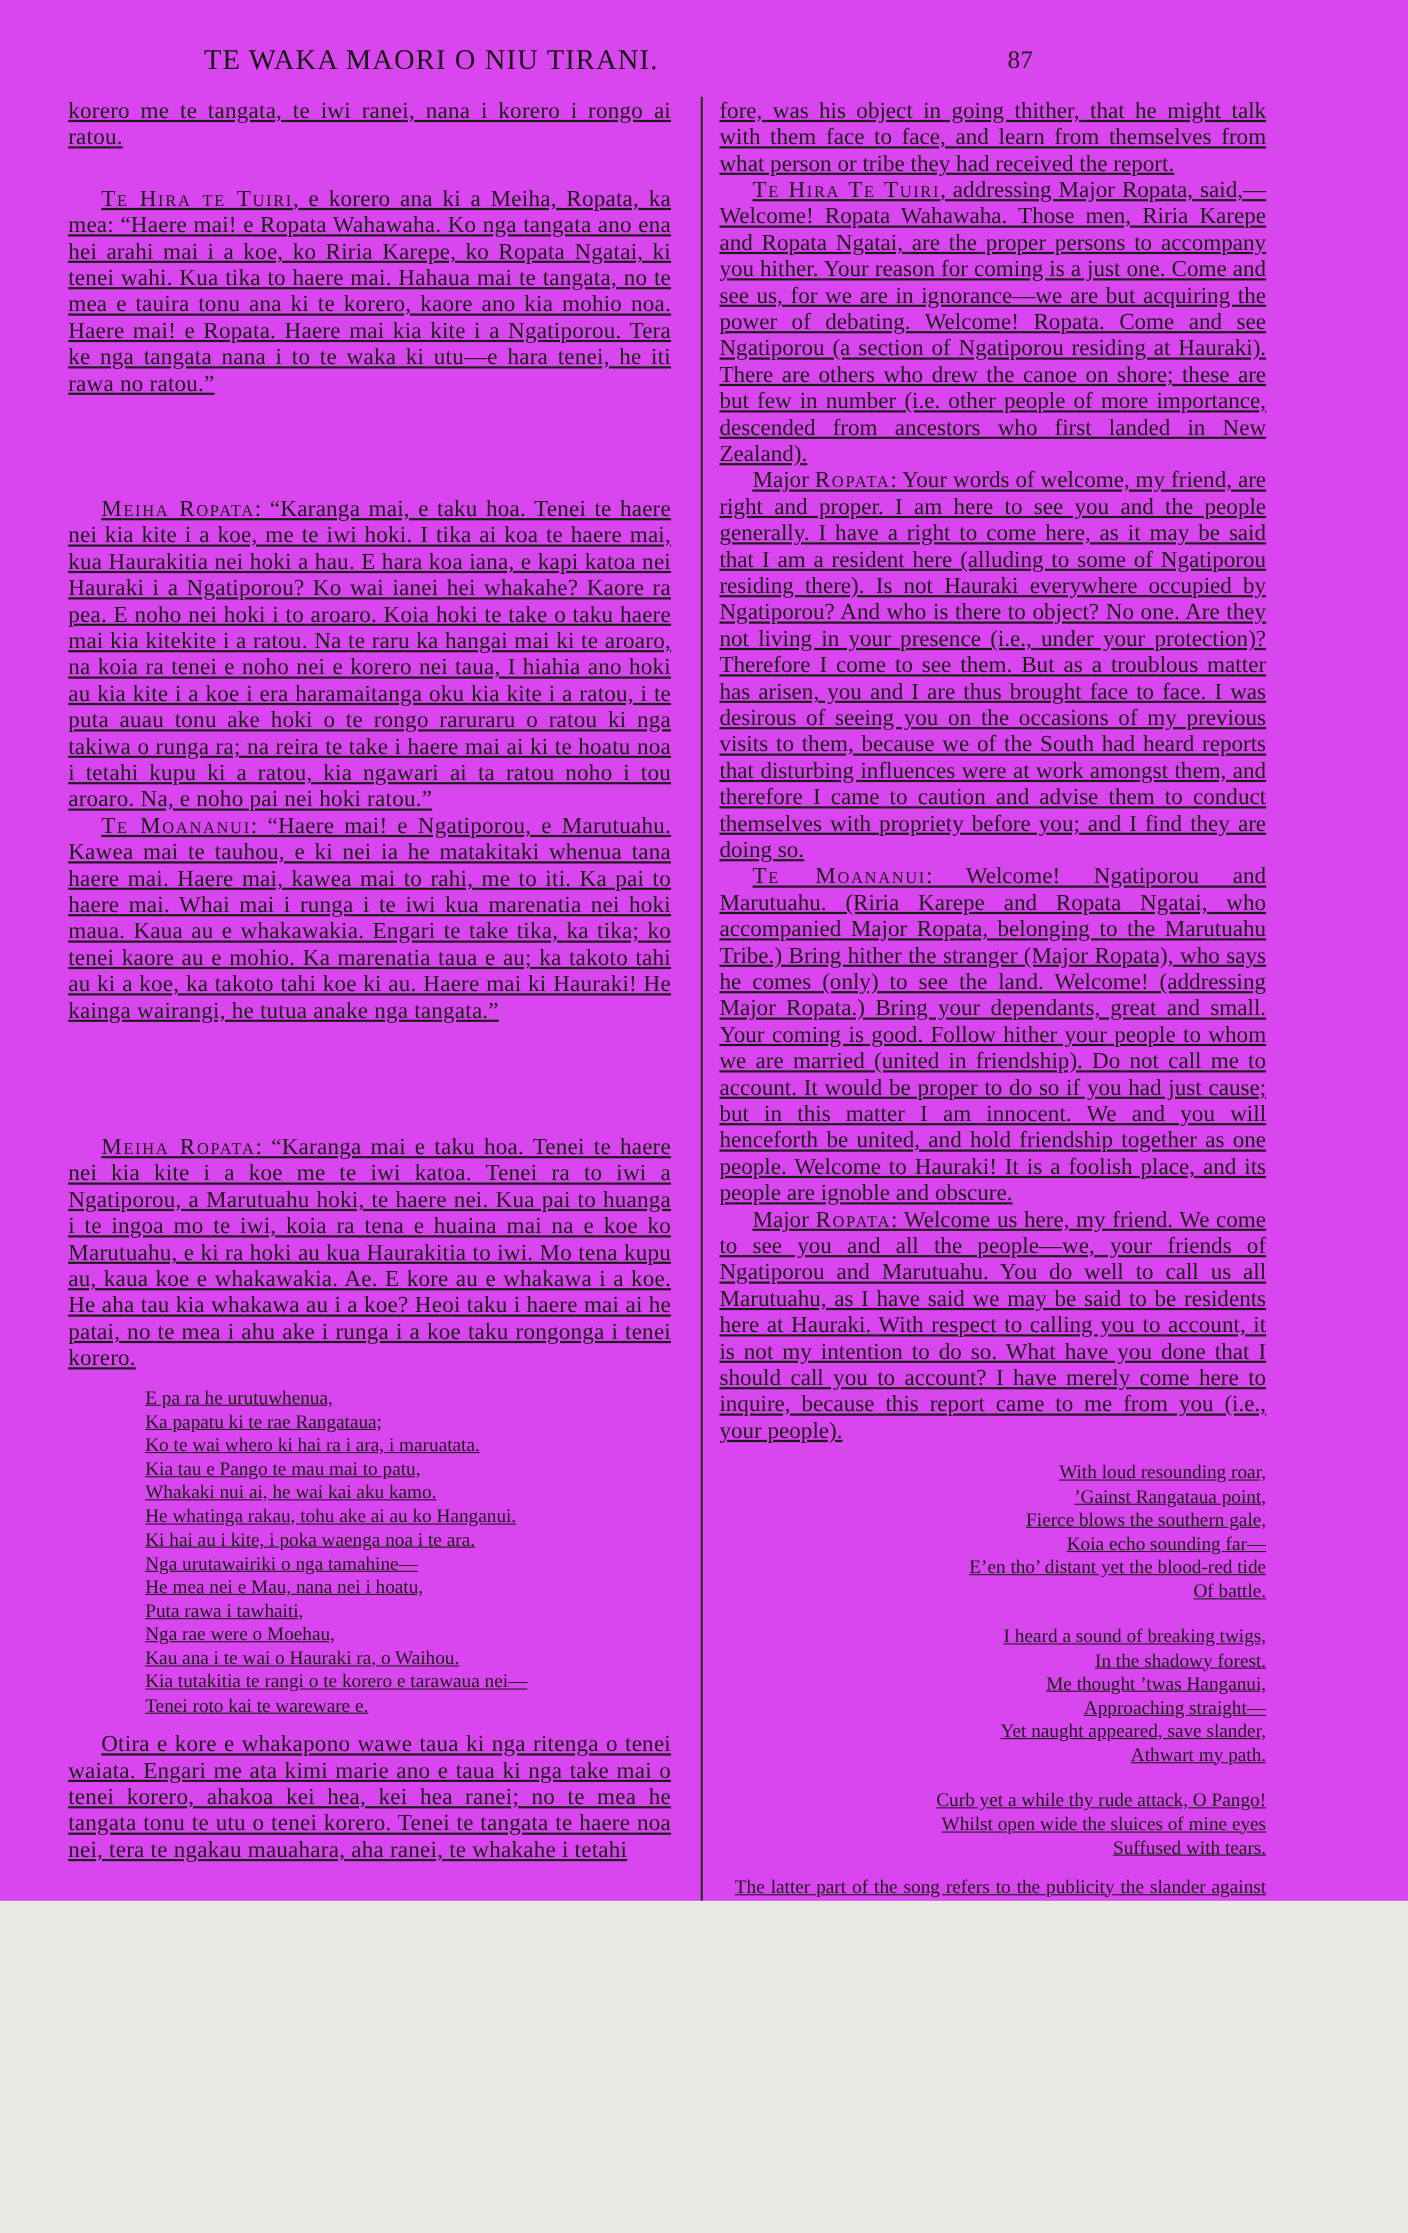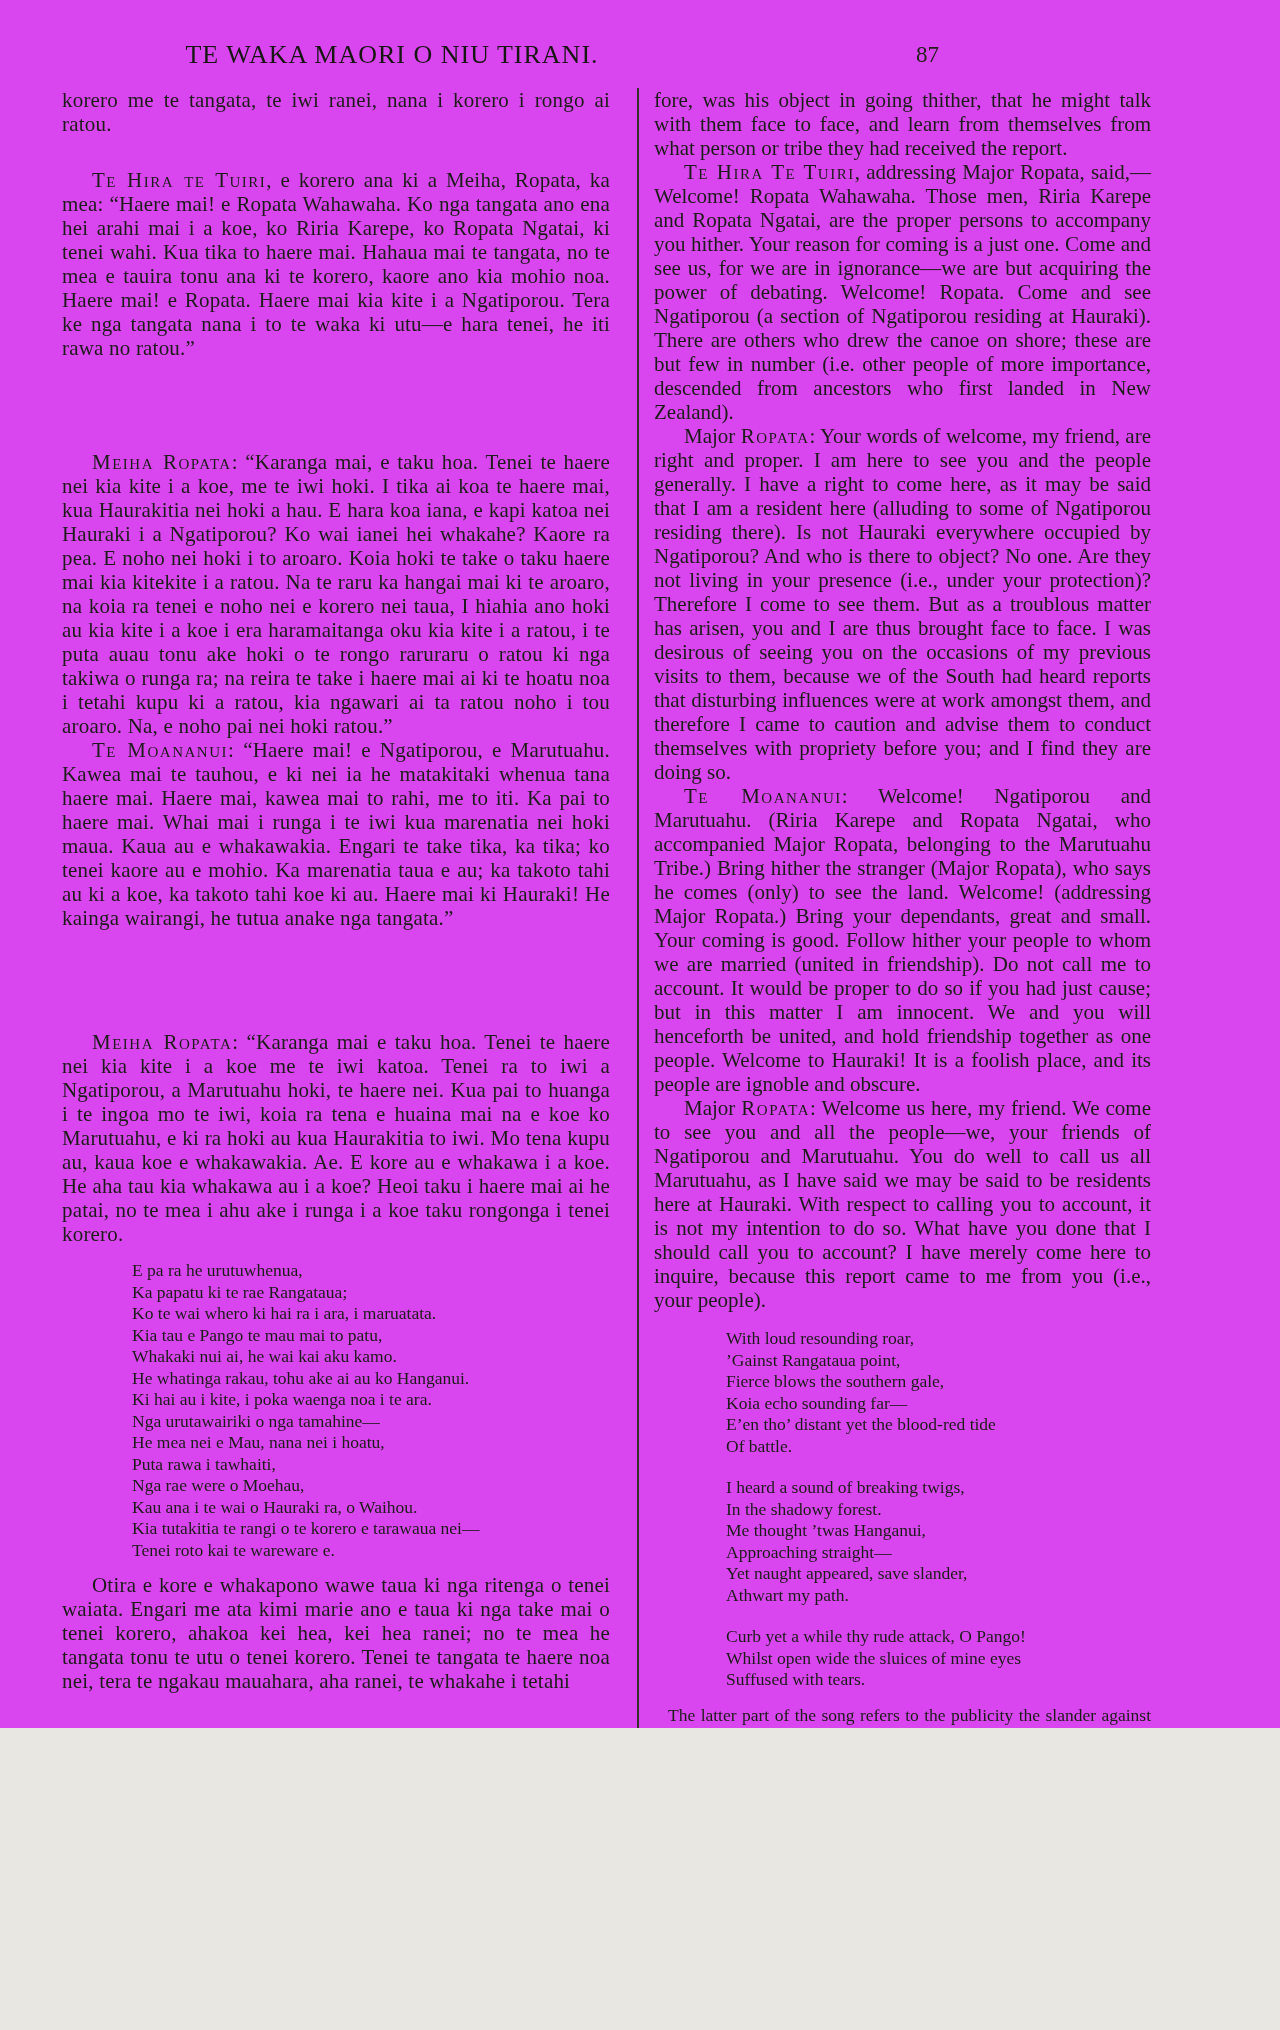--- a/index.html
+++ b/index.html
@@ -24,21 +24,21 @@
   .page-number {
     position:absolute; top:42px; left:916px;
     font-size:23px; color:#23201c;
   }
   .columns {
     position:absolute; left:62px; top:88px;
     display:flex; align-items:stretch;
   }
   .col {
     font-size:21px; line-height:24px;
-    text-align:justify; color:#1e1c1a;
+    text-align:justify; color:#1e1c1a;text-decoration:underline;
   }
   .col-left  { width:548px; letter-spacing:0.2px; }
   .divider   { width:0; border-left:2px solid #34302a; margin-left:27px; margin-right:15px; }
   .col-right { width:497px; }
 
   p.para { text-indent:0; }
   p.speech, p.closing { text-indent:30px; }
 
   .sc { font-variant:small-caps; letter-spacing:1.5px; }
 
@@ -46,21 +46,21 @@
   .col-left .gap-a { margin-top:32px; }
   .col-left .gap-b { margin-top:90px; }
   .col-left .gap-c { }
   .col-left .gap-d { margin-top:100px; }
 
   .poem {
     margin:14px 0 12px 70px;
     font-size:17.5px; line-height:21.5px;
     text-align:left; letter-spacing:0;
   }
-  .col-right .poem { margin-left:72px; margin-top:16px; margin-bottom:0; }
+  .col-right .poem { margin-left:92px; margin-top:16px; margin-bottom:0;text-align:right; }
   .stanza + .stanza { margin-top:20px; }
 
   .note {
     margin-top:14px;
     font-size:17.5px; line-height:21px;
     text-indent:14px; text-align:justify;
   }
   .col-right .closing { margin-top:12px; word-spacing:5px; }
 </style>
 </head>

